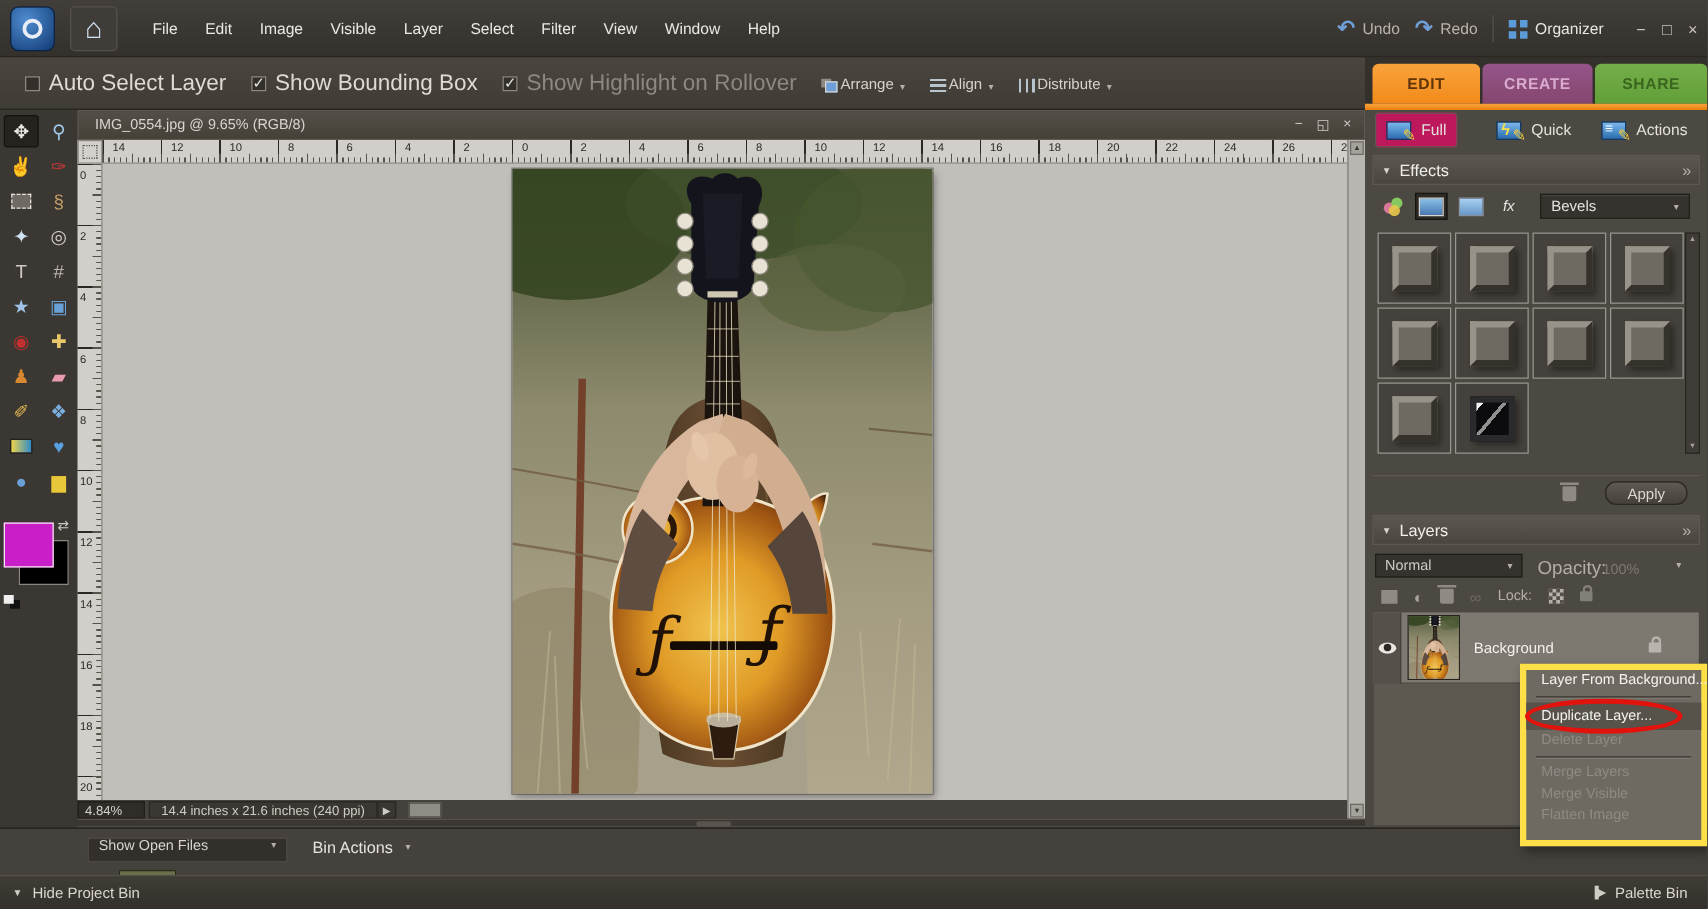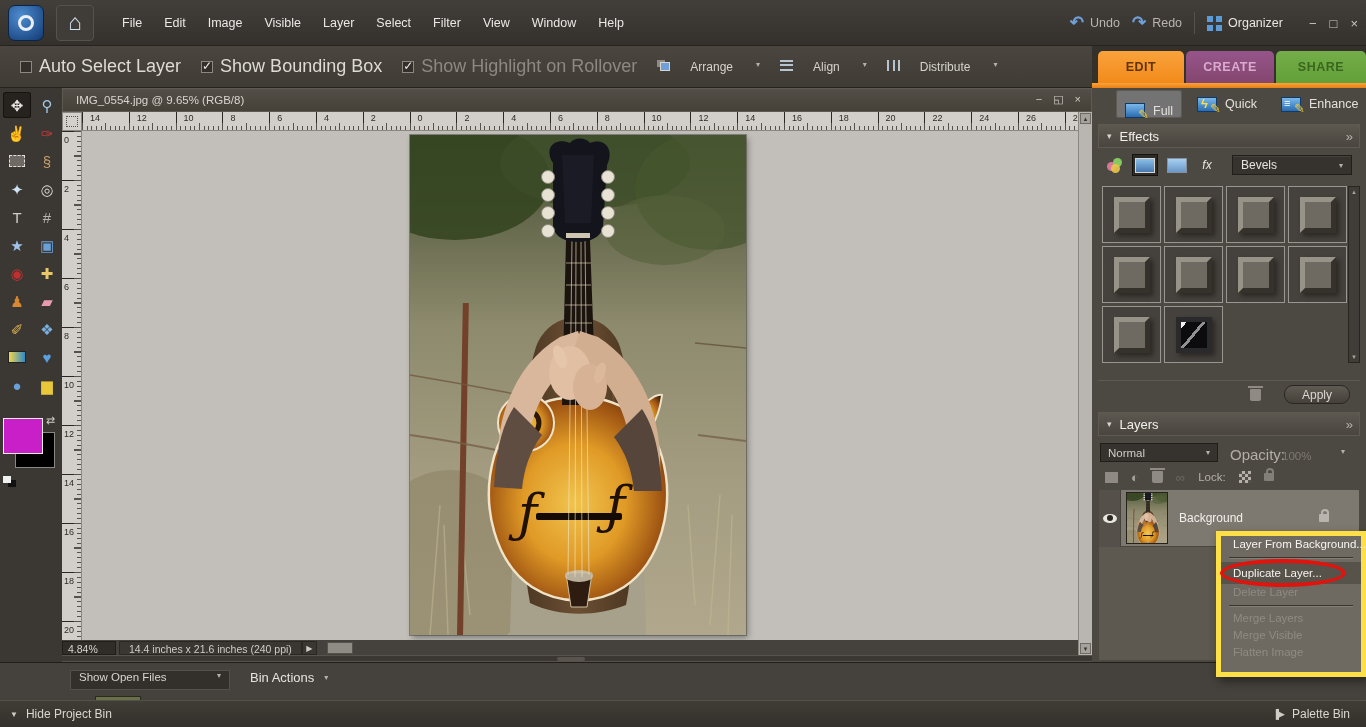--- a/index.html
+++ b/index.html
@@ -32,21 +32,21 @@
   
   .optionsbar{position:absolute;left:0;top:46px;width:1092px;height:42px;
               background:linear-gradient(#4a463f,#3f3b35);border-bottom:1px solid #26231f;
               display:flex;align-items:center;gap:20px;padding-left:20px;}
   .cbitem{display:inline-flex;align-items:center;}
   .cb{width:12px;height:12px;background:#332f2a;border:1px solid #8d8981;display:inline-block;
       position:relative;margin-right:7px;}
   .cb.checked::after{content:'✓';position:absolute;left:0;top:-3px;color:#ece9e5;font-size:12px;}
   .cbitem .lbl{font-size:18px;color:#dedbd6;}
   .cbitem.dim .lbl{color:#8d8981;}
-  .optbtn{display:flex;align-items:flex-start;gap:20px;color:#d6d3cd;font-size:12px;}
+  .optbtn{display:flex;align-items:flex-end;gap:2px;color:#d6d3cd;font-size:12px;}
   .arr-icon{width:13px;height:11px;position:relative;display:inline-block;}
   .arr-icon::before{content:'';position:absolute;left:0;top:0;width:8px;height:7px;background:#8f8b84;}
   .arr-icon::after{content:'';position:absolute;right:0;bottom:0;width:8px;height:7px;background:#6f9fd8;border:1px solid #d8d5d0;}
   .align-icon{width:13px;height:11px;display:inline-block;
       background:repeating-linear-gradient(to bottom,#b8c4d0 0 2px,transparent 2px 4.5px);}
   .dist-icon{width:13px;height:11px;display:inline-block;
       background:repeating-linear-gradient(to right,#b8c4d0 0 2px,transparent 2px 5.5px);}
   .dd{font-size:8px;color:#b5b1aa;margin-left:3px;}
 
   
@@ -146,21 +146,21 @@
   .tri-icon{font-size:8px;color:#cfccc6;}
   .pb{position:absolute;right:16px;top:6px;display:flex;gap:8px;color:#d9d6d0;font-size:12px;
       align-items:center;}
   .pb-icon{font-size:9px;letter-spacing:-1px;color:#cfccc6;}
 
   
   .right-panel{position:absolute;left:1092px;top:88px;width:274px;height:612px;background:#4c4842;}
   .edit-modes{position:absolute;left:0;top:0;width:274px;height:34px;}
   .mode{position:absolute;top:2px;height:28px;display:flex;align-items:center;gap:8px;color:#e4e1dc;
         font-size:12.5px;padding:0 9px;border-radius:3px;}
-  .mode.full{left:24px;background:#737373;box-shadow:inset 0 0 0 1px #5e5a52;align-items:flex-end;}
+  .mode.full{left:8px;background:#be185d;box-shadow:inset 0 0 0 1px #5e5a52;}
   .mode.quick{left:96px;}
   .mode.guided{left:180px;}
   .modeicon{width:20px;height:15px;background:linear-gradient(#7ab8ec,#2a6cb0);
             border:1px solid #123a66;position:relative;}
   .modeicon::after{content:'✎';position:absolute;right:-5px;bottom:-5px;color:#f2c93c;font-size:13px;}
   .mi-quick::before{content:'ϟ';position:absolute;left:3px;top:-2px;color:#f7e04a;font-size:13px;font-weight:bold;}
   .mi-guided::before{content:'≡';position:absolute;left:2px;top:-1px;color:#fff;font-size:11px;}
 
   .panel{position:absolute;left:6px;width:262px;}
   .panel.effects{top:36px;height:286px;}
@@ -616,21 +616,21 @@
       <div class="mode full">
         <span class="modeicon"></span>
         <span>Full</span>
       </div>
       <div class="mode quick">
         <span class="modeicon mi-quick"></span>
         <span>Quick</span>
       </div>
       <div class="mode guided">
         <span class="modeicon mi-guided"></span>
-        <span>Enhance</span>
+        <span>Actions</span>
       </div>
     </div>
 
     <div class="panel effects">
       <div class="phead">
         <span class="tri">▾</span>
         <span>Effects</span>
         <span class="chev">»</span>
       </div>
       <div class="fx-toolbar">

